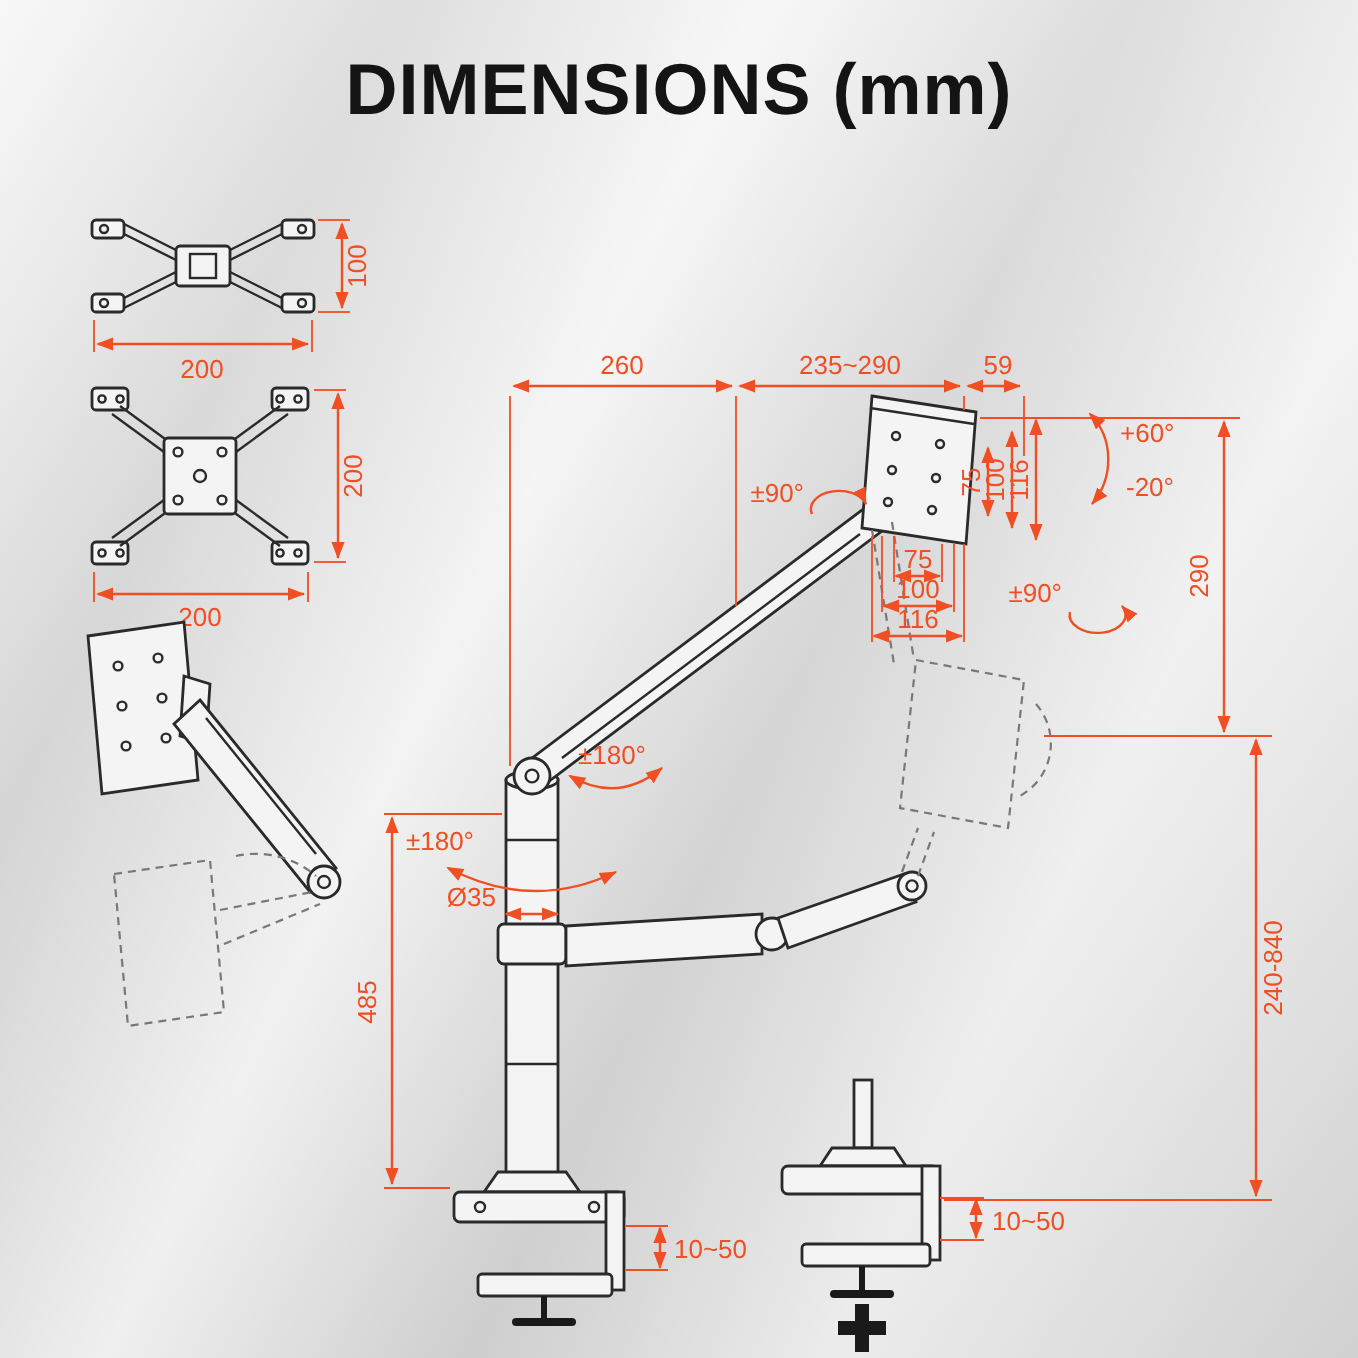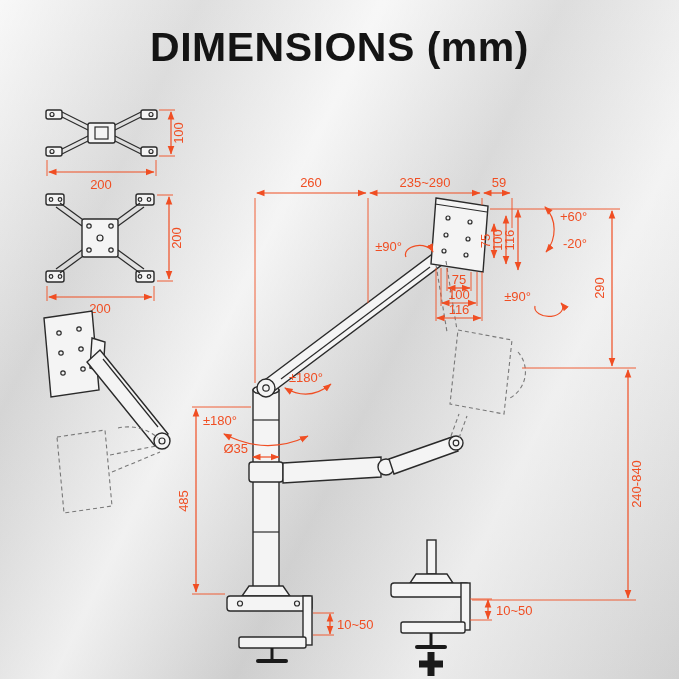--- a/index.html
+++ b/index.html
@@ -11,21 +11,21 @@
     position:absolute;inset:0;
     background:
       linear-gradient(116deg,
         rgba(255,255,255,.60) 0%, rgba(110,110,110,.12) 20%,
         rgba(255,255,255,.55) 38%, rgba(120,120,120,.14) 56%,
         rgba(255,255,255,.45) 74%, rgba(110,110,110,.10) 100%),
       linear-gradient(#eeeeee,#dcdcdc);
   }
   .title{
     position:absolute;top:24px;left:0;width:100%;margin:0;
-    text-align:center;font-size:41px;font-weight:bold;
+    text-align:center;font-size:36px;font-weight:bold;
     letter-spacing:.5px;color:#141414;
   }
   svg{position:absolute;left:0;top:0;}
   .art{stroke:#2a2a2a;stroke-width:1.4;fill:#f4f4f4;}
   .artn{stroke:#2a2a2a;stroke-width:1.2;fill:none;}
   .artf{fill:#1a1a1a;stroke:none;}
   .ghost{stroke:#787878;stroke-width:1.1;fill:none;stroke-dasharray:4 3;}
   .dim{stroke:#f04e23;stroke-width:1.2;fill:none;}
   .ext{stroke:#f04e23;stroke-width:0.9;fill:none;}
   .dt{fill:#f04e23;font-size:13px;font-family:"Liberation Sans",sans-serif;}

